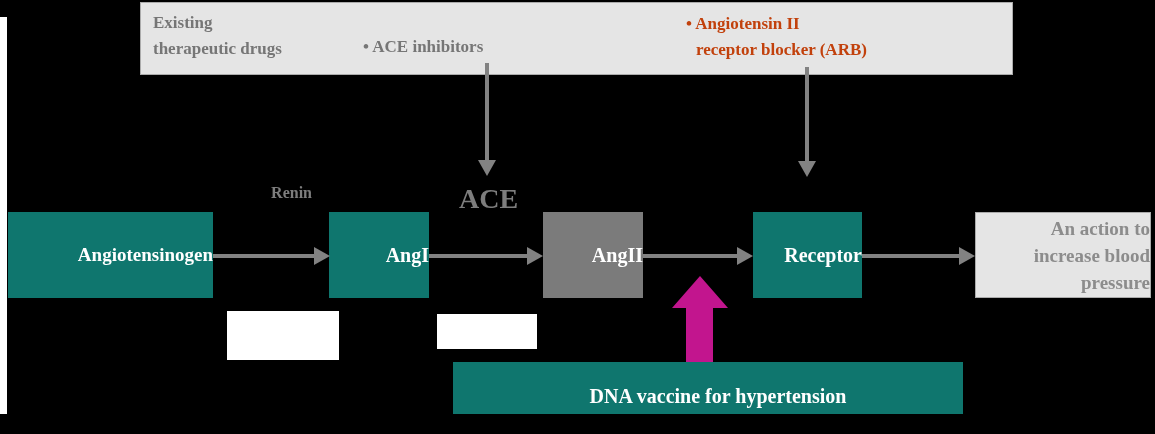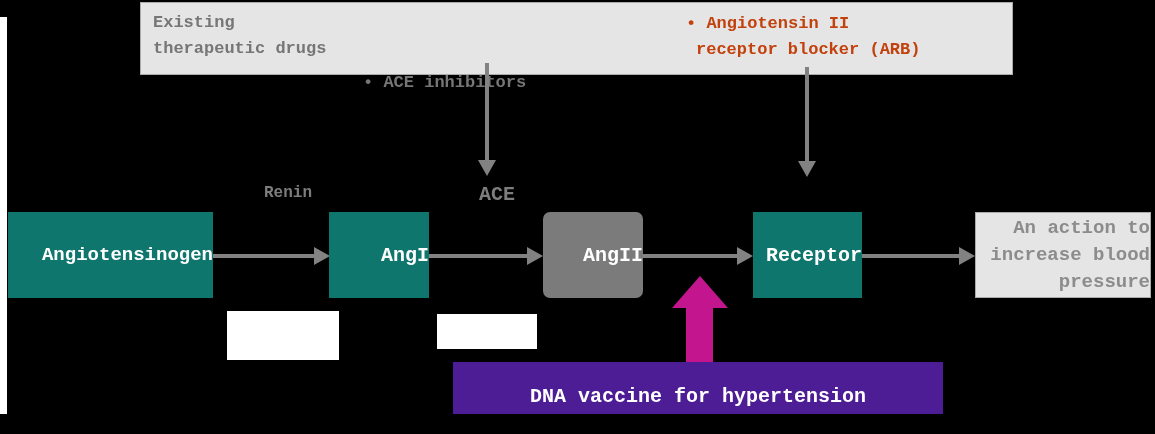--- a/index.html
+++ b/index.html
@@ -1,34 +1,34 @@
 <!DOCTYPE html>
 <html><head>
 <meta charset="utf-8">
 <style>
   html,body{margin:0;padding:0;background:#000;}
   #stage{
     position:relative;width:1155px;height:414px;background:#000;overflow:hidden;
-    font-family:Liberation Mono, monospace;
+    font-family:Liberation Serif, serif;
   }
   
   .left-strip{position:absolute;left:0;top:17px;width:7px;height:417px;background:#ffffff;}
   .bottom-strip{position:absolute;left:33px;top:430px;width:1100px;height:4px;background:#2f2f2f;}
 
   
   .drug-panel{
     position:absolute;left:140px;top:2px;width:873px;height:73px;
     background:#e5e5e5;border:1px solid #ababab;box-sizing:border-box;
   }
   .drug-panel .title{
     position:absolute;left:12px;top:7px;color:#767676;font-weight:bold;
     font-size:17px;line-height:26px;white-space:pre-line;
   }
   .drug-panel .item-ace{
-    position:absolute;left:222px;top:31px;color:#767676;font-weight:bold;font-size:17px;line-height:26px;margin-top:36px;
+    position:absolute;left:222px;top:31px;color:#767676;font-weight:bold;font-size:17px;line-height:26px;
   }
   .drug-panel .item-arb{
     position:absolute;left:545px;top:8px;color:#c2410c;font-weight:bold;
     font-size:17px;line-height:26px;
   }
   .drug-panel .item-arb .l2{padding-left:10px;}
 
   
   .hline{position:absolute;height:4px;background:#828282;}
   .vline{position:absolute;width:4px;background:#828282;}
@@ -37,44 +37,44 @@
 
   
   .node{
     position:absolute;top:212px;height:86px;display:flex;align-items:flex-end;justify-content:center;
     color:#fff;font-weight:bold;text-align:center;box-sizing:border-box;flex-direction:column;
   }
   .blue{background:#0f766e;}
   .gray{background:#7b7b7b;}
   .node-angiotensinogen{left:8px;width:205px;font-size:19px;}
   .node-angi{left:329px;width:100px;font-size:20px;}
-  .node-angii{left:543px;width:100px;font-size:20px;border-radius:7px;}
+  .node-angii{left:543px;width:100px;font-size:20px;}
   .node-receptor{left:753px;width:109px;font-size:20px;}
   .node-action{
     left:975px;width:176px;background:#e5e5e5;border:1px solid #ababab;
     color:#8c8c8c;font-size:19px;line-height:27px;
   }
 
   
   .enzyme{position:absolute;color:#7d7d7d;font-weight:bold;text-align:right;}
   .enzyme-renin{left:240px;top:184px;width:72px;font-size:16px;}
-  .enzyme-ace{left:459px;top:183px;width:56px;font-size:20px;}
+  .enzyme-ace{left:459px;top:183px;width:56px;font-size:28px;}
 
   
   .blank1{position:absolute;left:227px;top:311px;width:112px;height:49px;background:#ffffff;}
   .blank2{position:absolute;left:437px;top:314px;width:100px;height:35px;background:#ffffff;}
 
   
   .vax-head{position:absolute;left:672px;top:276px;width:0;height:0;
     border-bottom:32px solid #c2158e;border-left:28px solid transparent;border-right:28px solid transparent;}
   .vax-stem{position:absolute;left:686px;top:306px;width:27px;height:58px;background:#c2158e;}
   .vax-box{
-    position:absolute;left:453px;top:362px;width:490px;height:68px;background:#4c1d95;
+    position:absolute;left:453px;top:362px;width:490px;height:68px;background:#0f766e;
     display:flex;flex-direction:column;align-items:center;justify-content:center;
-    color:#fff;font-weight:bold;font-size:20px;line-height:29px;text-align:center;
+    color:#fff;font-weight:bold;font-size:20px;line-height:29px;text-align:center;padding-left:20px;
   }
 </style>
 </head>
 <body>
 
 <div id="stage">
 
   <div class="left-strip"></div>
   <div class="bottom-strip"></div>
 

